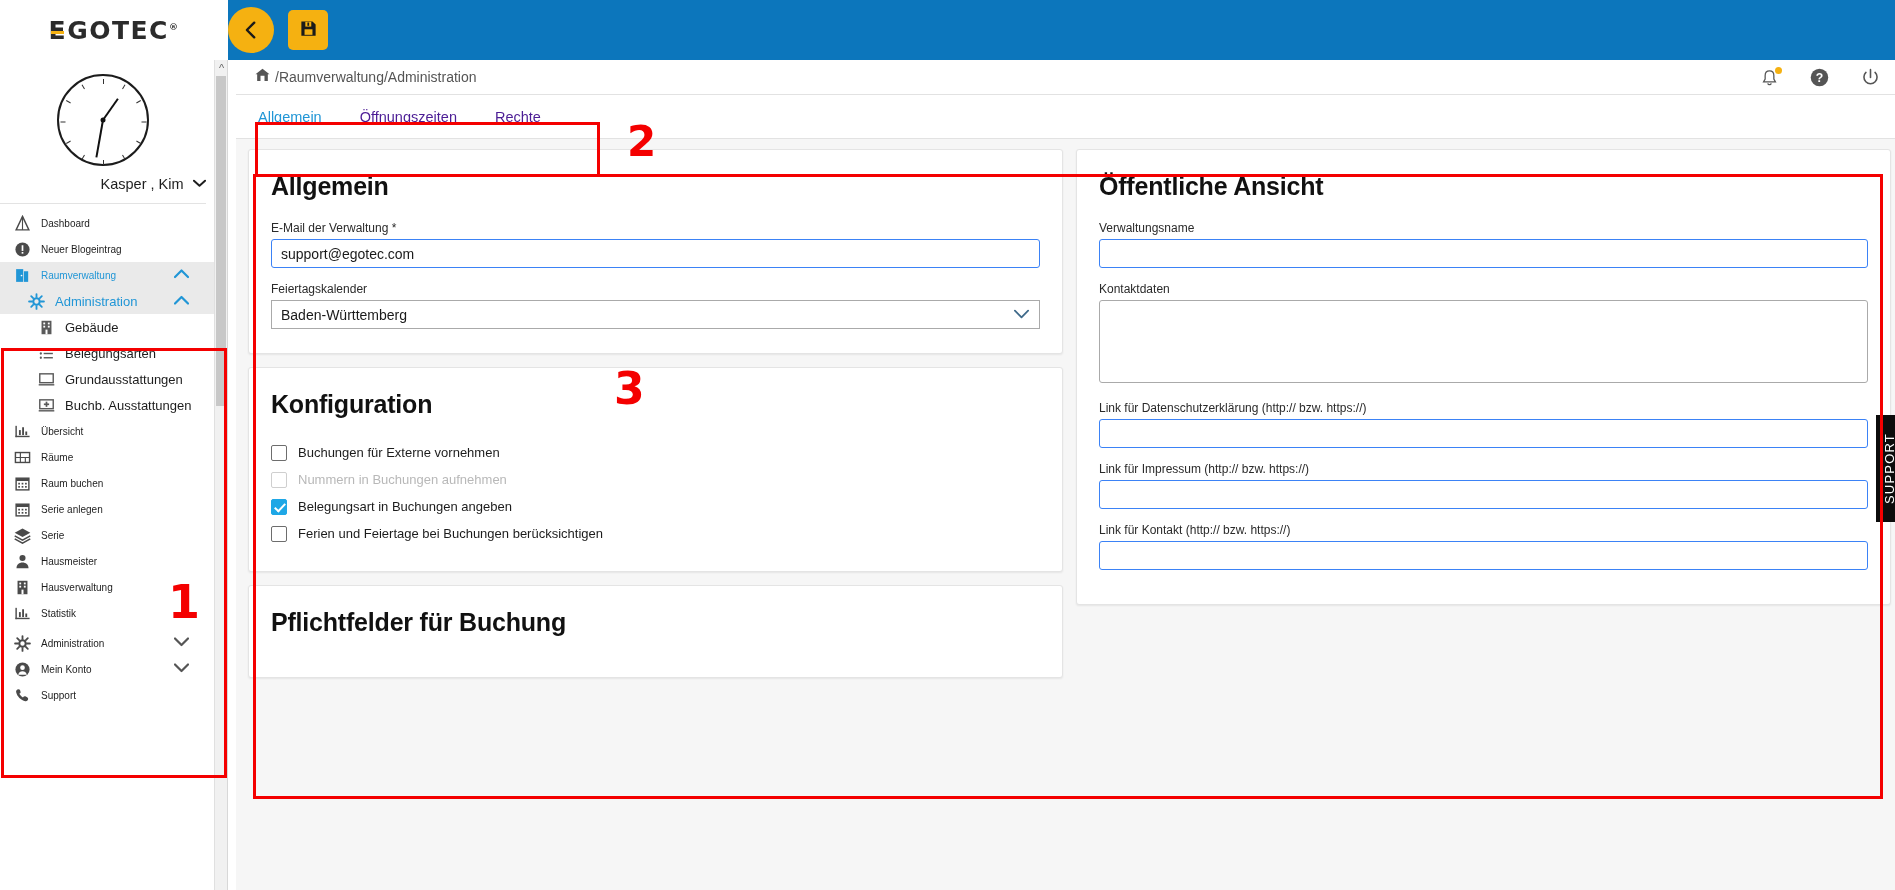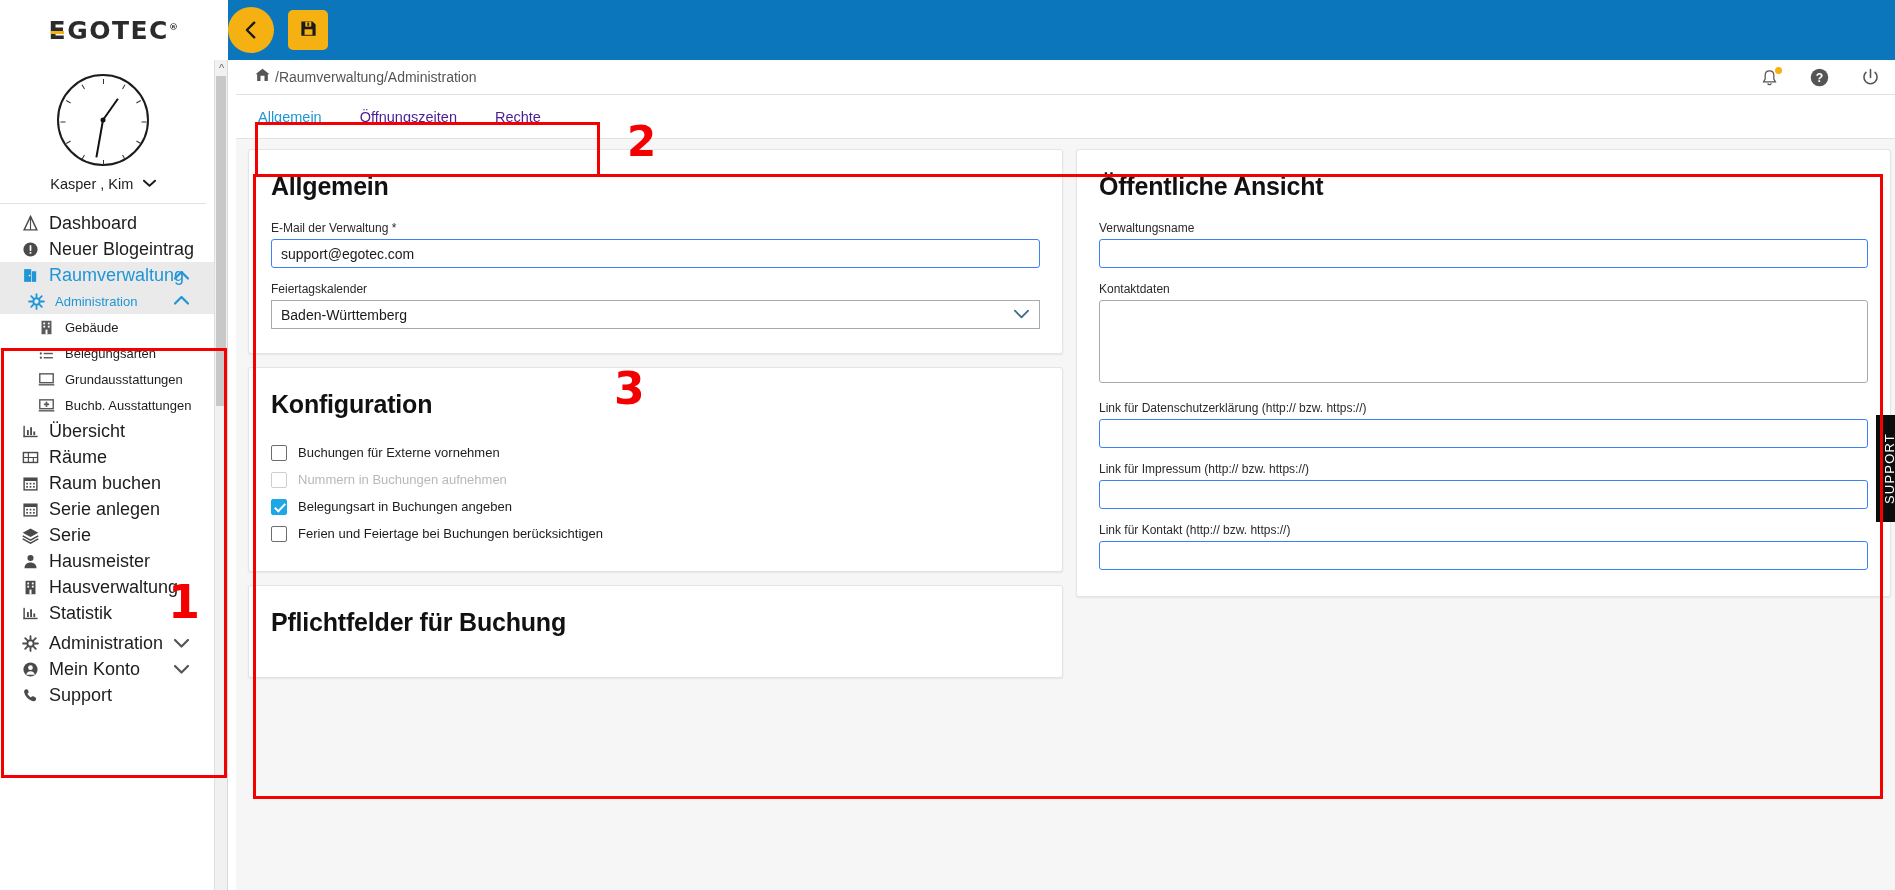--- a/index.html
+++ b/index.html
@@ -64,21 +64,21 @@
   .sb-scroll-arrow {
     position: absolute; top: 3px; left: 1px; width: 11px; text-align: center;
     font-size: 11px; color: #666; line-height: 10px;
   }
   .sb-scroll-thumb {
     position: absolute; top: 16px; left: 1px; width: 10px; height: 330px;
     background: #c8c8c8;
   }
 
   .profile {
-    width: 206px; padding-top: 14px; text-align: center;
+    width: 206px; padding-top: 14px; text-align: right;
     border-bottom: 1px solid #e3e3e3; padding-bottom: 10px;
   }
   .clock {
     width: 92px; height: 92px; border-radius: 50%;
     border: 2px solid #1c1c1c; margin: 0 auto 8px auto; position: relative;
     background: #fff;
   }
   .clock .tick {
     position: absolute; left: 50%; top: 3px; width: 1px; height: 5px;
     background: #333; transform-origin: 50% 43px;
@@ -98,22 +98,22 @@
     background: #111; border-radius: 50%; transform: translate(-50%,-50%);
   }
   .profile-name {
     font-size: 14.5px; color: #1e1e1e; display:inline-block;
   }
   .profile-caret { display:inline-block; margin-left: 5px; vertical-align: 1px; }
 
   .nav { width: 215px; padding-top: 6px; }
   .nav-item {
     display: flex; align-items: center; height: 26px;
-    font-size: 18px; color: #1d1d1d; cursor: pointer;
-    padding-left: 20px; position: relative;
+    font-size: 10px; color: #1d1d1d; cursor: pointer;
+    padding-left: 12px; position: relative;
   }
   .nav-item .ico {
     width: 20px; height: 18px; margin-right: 9px;
     display: flex; align-items: center; justify-content: center;
     color: #4a4a4a; flex: 0 0 20px;
   }
   .nav-item.active { color: #2196d6; background: #eaeaea; }
   .nav-item.active .ico { color: #2196d6; }
   .nav-item.sub { padding-left: 26px; font-size: 13px; }
   .nav-item.sub2 { padding-left: 36px; font-size: 13px; }
@@ -610,21 +610,21 @@
               </div>
           </div>
 
           <div class="card" style="padding-bottom:40px">
             <div class="card-title" style="margin-bottom:0">Pflichtfelder für Buchung</div>
           </div>
 
         </div>
 
         <div class="col">
-          <div class="card" style="padding-bottom:12px">
+          <div class="card" style="padding-bottom:20px">
             <div class="card-title">Öffentliche Ansicht</div>
             <div id="oa-fields">
                 <div class="field"><label class="field-label">Verwaltungsname</label><input type="text" class="inp" style=""></div>
                 <div class="field"><label class="field-label">Kontaktdaten</label><textarea class="txta" style=""></textarea></div>
                 <div class="field"><label class="field-label">Link für Datenschutzerklärung (http:// bzw. https://)</label><input type="text" class="inp" style=""></div>
                 <div class="field"><label class="field-label">Link für Impressum (http:// bzw. https://)</label><input type="text" class="inp" style=""></div>
                 <div class="field"><label class="field-label">Link für Kontakt (http:// bzw. https://)</label><input type="text" class="inp" style=""></div>
               </div>
           </div>
         </div>

